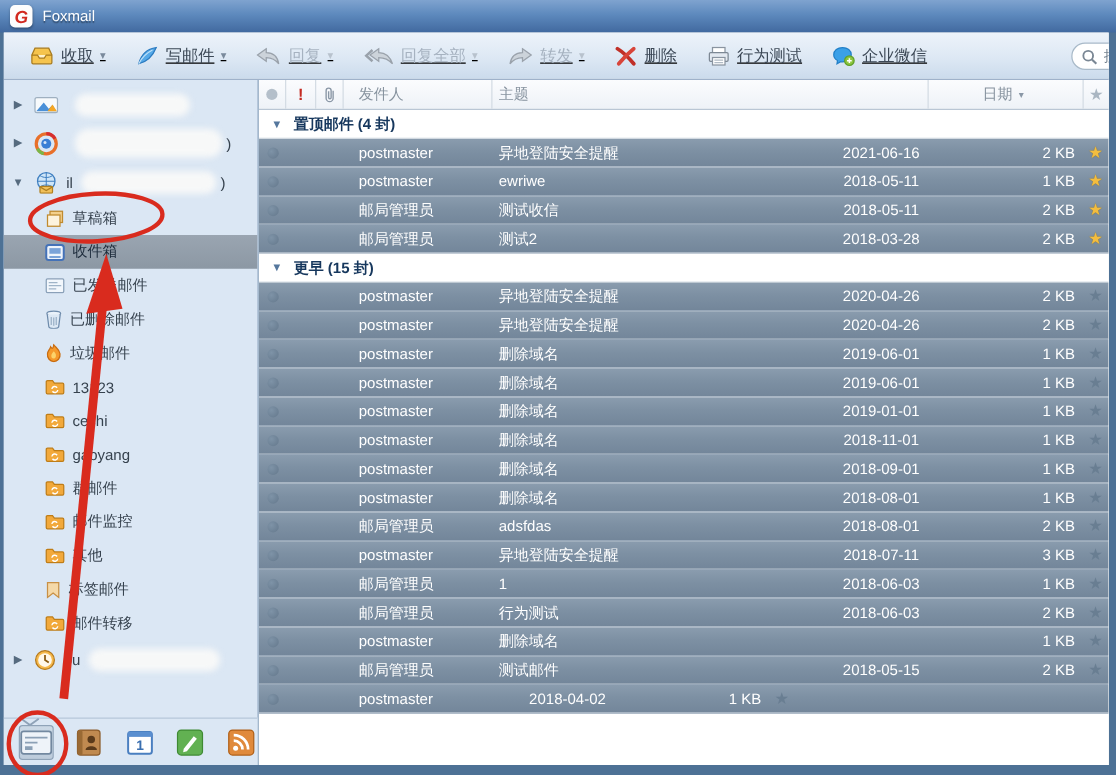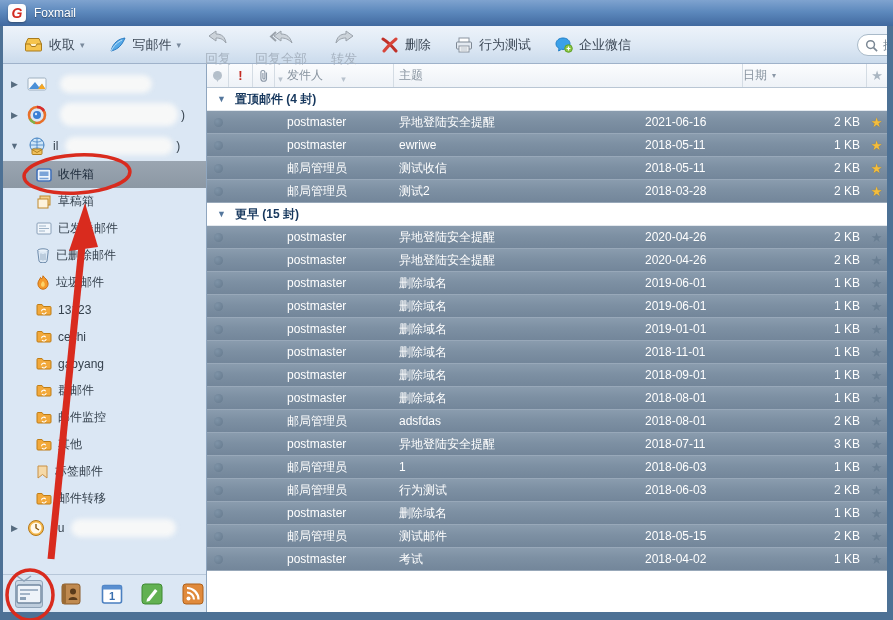--- a/index.html
+++ b/index.html
@@ -15,25 +15,25 @@
     font-style:italic; box-shadow:0 1px 2px rgba(0,0,0,.3); }
   .apptitle{ color:#fff; font-size:12px; text-shadow:0 1px 1px rgba(0,0,0,.4); }
 
   
   .frame{ position:absolute; left:3px; top:26px; right:6px; bottom:8px; background:#fff;
     display:flex; flex-direction:column; overflow:hidden; }
 
   
   .toolbar{ position:relative; height:38px; flex:0 0 38px;
     background:linear-gradient(180deg,#edf3fa 0%,#dde8f4 55%,#cbdbec 100%);
-    border-bottom:1px solid #9fb2ca; display:flex; align-items:center; padding-left:10px; gap:2px; }
+    border-bottom:1px solid #9fb2ca; display:flex; align-items:center; padding-left:10px; gap:2px;text-decoration:underline; }
   .tbtn{ display:flex; align-items:center; gap:6px; padding:0 11px; height:30px; border-radius:3px;
     font-size:13px; color:#3c4document information856; color:#3c4856; cursor:default; }
   .tbtn .dd{ font-size:9px; color:#7a8a9c; margin-left:-1px; }
-  .tbtn.disabled{ color:#a6b2c0;flex-direction:column; }
+  .tbtn.disabled{ color:#a6b2c0; }
   .tbtn.disabled .dd{ color:#b8c2cd; }
   .ic{ display:inline-flex; align-items:center; justify-content:center; }
 
   .search{ position:absolute; right:-34px; top:8px; width:64px; height:22px; border-radius:11px;
     background:#fff; border:1px solid #a9bac9; display:flex; align-items:center;
     padding-left:7px; gap:5px; font-size:12px; color:#74828f; }
 
   .content{ flex:1; display:flex; min-height:0; }
 
   
@@ -58,21 +58,21 @@
   
   .maillist{ flex:1; background:#fff; display:flex; flex-direction:column; min-width:0; }
   .list-header{ flex:0 0 24px; display:flex; align-items:center; font-size:12px; color:#87939f;
     background:linear-gradient(180deg,#fbfcfe 0%,#eef2f7 100%); border-bottom:1px solid #b9c6d4; }
   .c{ height:100%; display:flex; align-items:center; overflow:hidden; }
   .c.dot{ flex:0 0 22px; justify-content:center; border-right:1px solid #d4dce4; }
   .c.imp{ flex:0 0 24px; justify-content:center; border-right:1px solid #d4dce4; }
   .c.clip{ flex:0 0 22px; justify-content:center; border-right:1px solid #d4dce4; }
   .c.sender{ flex:0 0 119px; padding-left:12px; border-right:1px solid #d4dce4; }
   .c.subject{ flex:1 1 auto; padding-left:5px; }
-  .c.date{ flex:0 0 124px; justify-content:flex-start; padding-right:4px; border-left:1px solid #d4dce4; gap:5px; }
+  .c.date{ flex:0 0 124px; justify-content:center; padding-right:4px; border-left:1px solid #d4dce4; gap:5px; }
   .c.size{ flex:0 0 97px; justify-content:flex-end; padding-right:6px; border-left:1px solid #d4dce4; }
   .c.star{ flex:0 0 21px; justify-content:center; border-left:1px solid #d4dce4; font-size:13px; }
   .hdot{ width:9px; height:9px; border-radius:50%; background:#b4bfca; }
   .himp{ color:#c42b22; font-weight:bold; font-size:13px; }
   .hstar{ color:#aab6c2; }
   .sortarrow{ font-size:8px; color:#8a97a6; }
 
   .group-header{ height:23px; display:flex; align-items:center; background:#fff; color:#16375d;
     font-size:12px; font-weight:bold; gap:9px; padding-left:10px; border-bottom:1px solid #e4e9ee; }
   .group-header .tri{ font-size:9px; color:#55779d; font-weight:normal; }
@@ -230,38 +230,38 @@
                   <circle cx="10" cy="8" r="7" fill="#cfe6f8" stroke="#3f7fc0"></circle>
                   <path d="M3 8 h14 M10 1 v14 M5 3.5 c3 2 7 2 10 0 M5 12.5 c3 -2 7 -2 10 0" fill="none" stroke="#3f7fc0" stroke-width=".8"></path>
                   <rect x="5" y="12" width="10" height="5.5" rx="1" fill="#f0c05a" stroke="#b08020"></rect>
                   <path d="M5 12.5 l5 3 5 -3" fill="none" stroke="#b08020"></path>
                 </svg>
               </span>
               <span>il</span>
               <span class="patch" style="width: 108px;"></span>
               <span style="margin-left: -4px;">)</span>
             </div>
+            <div class="titem">
+              <span class="ic">
+                <svg width="16" height="14" viewBox="0 0 16 14">
+                  <rect x="4" y="1" width="10" height="9" fill="#f3d08c" stroke="#c08a2e"></rect>
+                  <rect x="2" y="4" width="10" height="9" fill="#fdf3dd" stroke="#c08a2e"></rect>
+                </svg>
+              </span>
+              <span>草稿箱</span>
+            </div>
             <div class="titem selected">
               <span class="ic">
                 <svg width="16" height="14" viewBox="0 0 16 14">
                   <rect x="1" y="1" width="14" height="12" rx="2" fill="#eef4fb" stroke="#4472b8" stroke-width="1.6"></rect>
                   <rect x="3.5" y="3.5" width="9" height="4.5" fill="#7aa3d8"></rect>
                   <path d="M3.5 10.5 h9" stroke="#7aa3d8" stroke-width="1.6"></path>
                 </svg>
               </span>
               <span>收件箱</span>
-            </div>
-            <div class="titem">
-              <span class="ic">
-                <svg width="16" height="14" viewBox="0 0 16 14">
-                  <rect x="4" y="1" width="10" height="9" fill="#f3d08c" stroke="#c08a2e"></rect>
-                  <rect x="2" y="4" width="10" height="9" fill="#fdf3dd" stroke="#c08a2e"></rect>
-                </svg>
-              </span>
-              <span>草稿箱</span>
             </div>
             <div class="titem">
               <span class="ic">
                 <svg width="16" height="13" viewBox="0 0 16 13">
                   <rect x="1" y="1" width="14" height="11" rx="1" fill="#f2f7fc" stroke="#8aa0b8"></rect>
                   <path d="M3 4 h7 M3 6.5 h10 M3 9 h6" stroke="#9fb4c8"></path>
                 </svg>
               </span>
               <span>已发送邮件</span>
             </div>
@@ -671,21 +671,20 @@
               <div class="c size">2 KB</div>
               <div class="c star gray">★</div>
             </div>
             <div class="lrow">
               <div class="c dot">
                 <span class="rowdot"></span>
               </div>
               <div class="c imp"></div>
               <div class="c clip"></div>
               <div class="c sender">postmaster</div>
-              <div class="c subject">考试</div>
               <div class="c date">2018-04-02</div>
               <div class="c size">1 KB</div>
               <div class="c star gray">★</div>
             </div>
           </div>
       </div>
     </div>
   </div>
 
   <svg class="annotations" viewBox="0 0 893 620">

